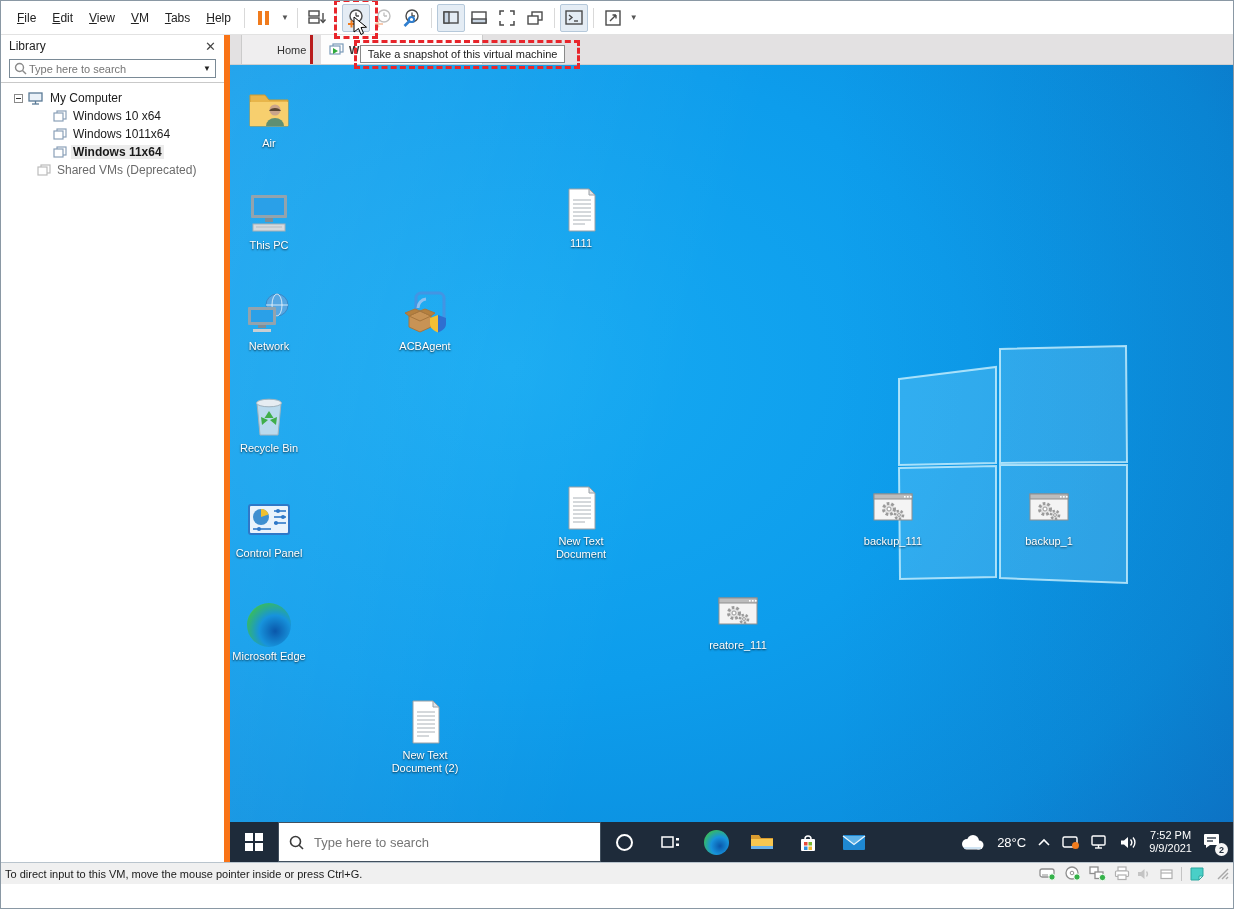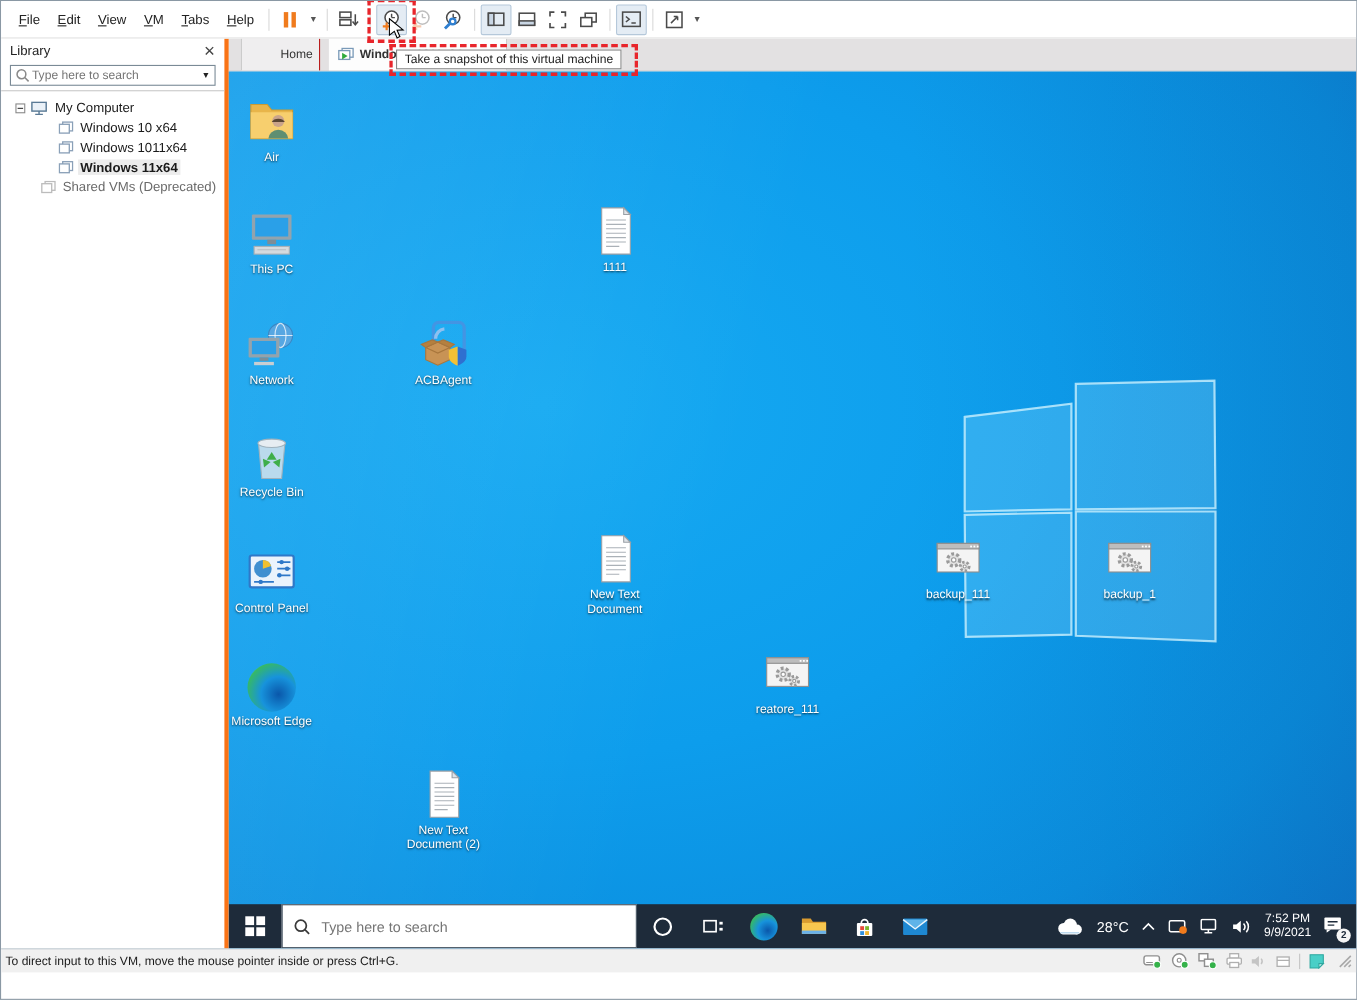--- a/index.html
+++ b/index.html
@@ -35,38 +35,38 @@
   .dash-box{position:absolute;left:-8px;top:-5px;width:44px;height:40px;border:3px dashed #e8252b;z-index:40;pointer-events:none;}
   .tip-box{position:absolute;left:12px;top:36px;width:226px;height:29px;border:3px dashed #e8252b;z-index:41;background:transparent;}
   .tooltip{position:absolute;left:3px;top:2px;background:#fff;border:1px solid #8a8a8a;font-size:11px;color:#222;
            padding:2px 7px;white-space:nowrap;}
   .cursor{position:absolute;left:11px;top:12px;z-index:42;}
 
   
   .content{display:flex;height:827px;}
 
   
-  .library{width:207px;background:#fff;border-right:4px solid #f97316;display:flex;flex-direction:column;}
+  .library{width:229px;background:#fff;border-right:6px solid #f97316;display:flex;flex-direction:column;}
   .lib-head{height:22px;display:flex;align-items:center;font-size:12px;color:#222;padding:0 8px;}
   .lib-head .x{margin-left:auto;font-size:13px;color:#444;}
   .lib-search{margin:2px 8px 4px 8px;height:19px;border:1px solid #7a8a96;display:flex;align-items:center;padding:0 4px;background:#fff;}
   .lib-search input{flex:1;border:0;outline:0;font-size:11px;color:#555;font-family:"Liberation Sans",sans-serif;min-width:0;}
   .lib-search .dd{font-size:8px;color:#222;}
   .lib-tree{flex:1;border-top:1px solid #c9c9c9;padding-top:6px;}
   .trow{height:18px;display:flex;align-items:center;font-size:12px;color:#1a1a1a;}
   .trow .lbl{margin-left:4px;padding:0 2px;}
   .trow.sel .lbl{background:#ececec;font-weight:bold;}
   .expando{width:9px;height:9px;border:1px solid #8a8a8a;position:relative;margin-left:13px;flex:none;}
   .expando::after{content:"";position:absolute;left:1px;right:1px;top:3px;border-top:1px solid #333;}
 
   
   .rightcol{flex:1;display:flex;flex-direction:column;min-width:0;}
   .tabbar{height:30px;background:#e3e1e2;display:flex;align-items:stretch;padding-left:11px;border-bottom:1px solid #cfcfcf;}
   .tab{display:flex;align-items:center;font-size:11px;color:#333;padding:0 8px;gap:5px;}
-  .tab.home{background:#efeeef;border-left:1px solid #cbcbcb;border-right:1px solid #b91c1c;width:72px;gap:27px;}
+  .tab.home{background:#efeeef;border-left:1px solid #cbcbcb;border-right:3px solid #b91c1c;width:72px;gap:27px;}
   .tab.vm{background:#fdfdfd;border-right:1px solid #cbcbcb;width:162px;font-weight:bold;overflow:hidden;white-space:nowrap;margin-left:8px;}
   .tab .x{color:#9a9a9a;font-size:11px;margin-left:auto;}
 
   
   .screen{position:relative;height:797px;overflow:hidden;
     background:
       linear-gradient(to right, rgba(0,30,90,0) 60%, rgba(0,35,95,0.10)),
       linear-gradient(105deg, rgba(255,255,255,0.10), rgba(255,255,255,0) 45%),
       radial-gradient(130% 115% at 28% 38%, #16aaf2 0%, #0d9dec 35%, #0b8ede 60%, #0e77cc 78%, #1161b4 96%);}
   .wlogo{position:absolute;left:660px;top:275px;}

